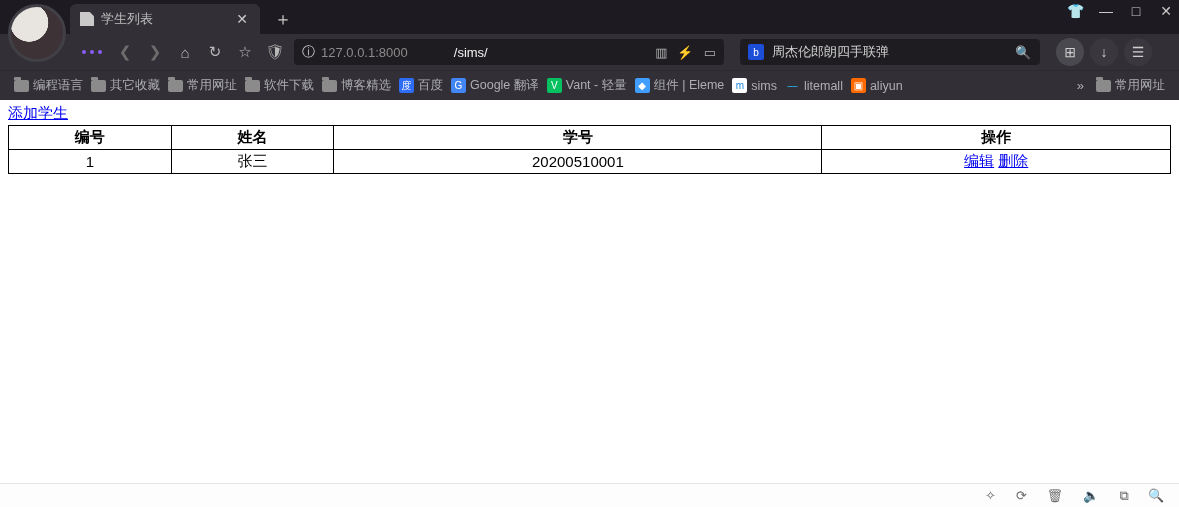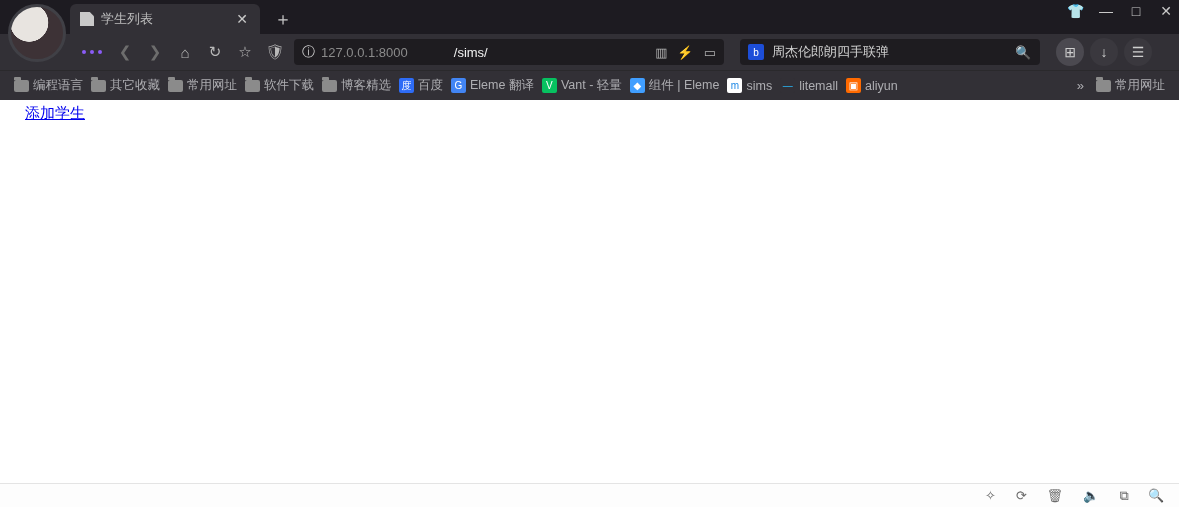--- a/index.html
+++ b/index.html
@@ -38,21 +38,21 @@
   
   .bm-bar { height:30px; background:#323036; display:flex; align-items:center; padding:0 10px; color:#aeaeb2; font-size:12.5px; border-top:1px solid #2a292c;}
   .bm { display:flex; align-items:center; gap:4px; padding:2px 4px; cursor:pointer; white-space:nowrap;}
   .folder-icon { width:15px; height:12px; background:#8b8b8b; border-radius:2px; position:relative;}
   .folder-icon::before { content:""; position:absolute; top:-3px; left:0; width:7px; height:3px; background:#8b8b8b; border-radius:1px 1px 0 0;}
   .fav { width:15px; height:15px; display:flex; align-items:center; justify-content:center; border-radius:2px; font-size:10px; color:#fff;}
   .bm-tail { margin-left:auto; display:flex; align-items:center; gap:8px;}
   .chev { color:#aeaeb2; font-size:13px; cursor:pointer;}
 
   
-  .page { flex:1; background:#ffffff; padding:4px 25px; overflow:auto; }
+  .page { flex:1; background:#ffffff; padding:4px 8px; overflow:auto; }
   .add-link { color:#0000ee; text-decoration:underline; font-size:15px; cursor:pointer; }
   table { width:100%; border-collapse:collapse; margin-top:2px; font-size:15px;}
   th, td { border:1px solid #000; padding:2px 6px; text-align:center; font-weight:normal;}
   th { font-weight:bold; }
   td a { color:#0000ee; text-decoration:underline; cursor:pointer;}
 
   
   .status-bar { height:24px; border-top:1px solid #e4e4e4; display:flex; align-items:center; justify-content:flex-end; gap:20px; padding:0 14px; color:#6b6b6b; font-size:13px; background:#fdfdfd;}
   .status-bar span { cursor:pointer; }
 </style>
@@ -134,21 +134,21 @@
     <span class="bm">
       <span class="folder-icon"></span>
       <span>博客精选</span>
     </span>
     <span class="bm">
       <span class="fav" style="background: rgb(46, 108, 246);">度</span>
       <span>百度</span>
     </span>
     <span class="bm">
       <span class="fav" style="background: rgb(66, 133, 244);">G</span>
-      <span>Eleme 翻译</span>
+      <span>Google 翻译</span>
     </span>
     <span class="bm">
       <span class="fav" style="background: rgb(7, 193, 96);">V</span>
       <span>Vant - 轻量</span>
     </span>
     <span class="bm">
       <span class="fav" style="background: rgb(64, 158, 255);">◆</span>
       <span>组件 | Eleme</span>
     </span>
     <span class="bm">
@@ -167,20 +167,38 @@
     <span class="chev">»</span>
     <span class="bm">
       <span class="folder-icon"></span>
       <span>常用网址</span>
     </span>
   </div>
 </div>
 
 <div class="page">
   <a class="add-link">添加学生</a>
+  <table>
+    <thead>
+      <tr>
+        <th style="width:14%">编号</th>
+        <th style="width:14%">姓名</th>
+        <th>学号</th>
+        <th style="width:30%">操作</th>
+      </tr>
+    </thead>
+    <tbody id="tbody">
+        <tr>
+          <td>1</td>
+          <td>张三</td>
+          <td>20200510001</td>
+          <td><a>编辑</a> <a>删除</a></td>
+        </tr>
+      </tbody>
+  </table>
 </div>
 
 <div class="status-bar">
   <span>✧</span>
   <span>⟳</span>
   <span>🗑</span>
   <span>🔈</span>
   <span>⧉</span>
   <span>🔍</span>
 </div>

